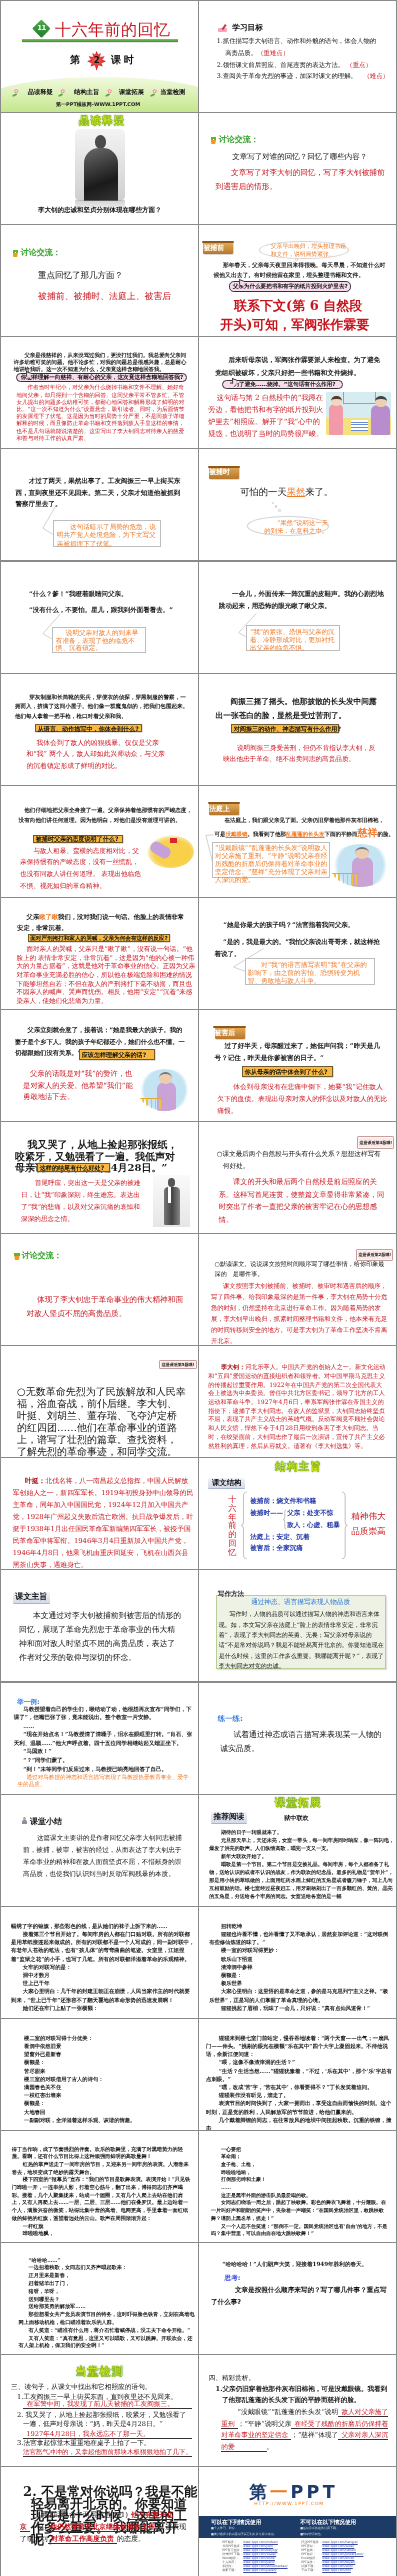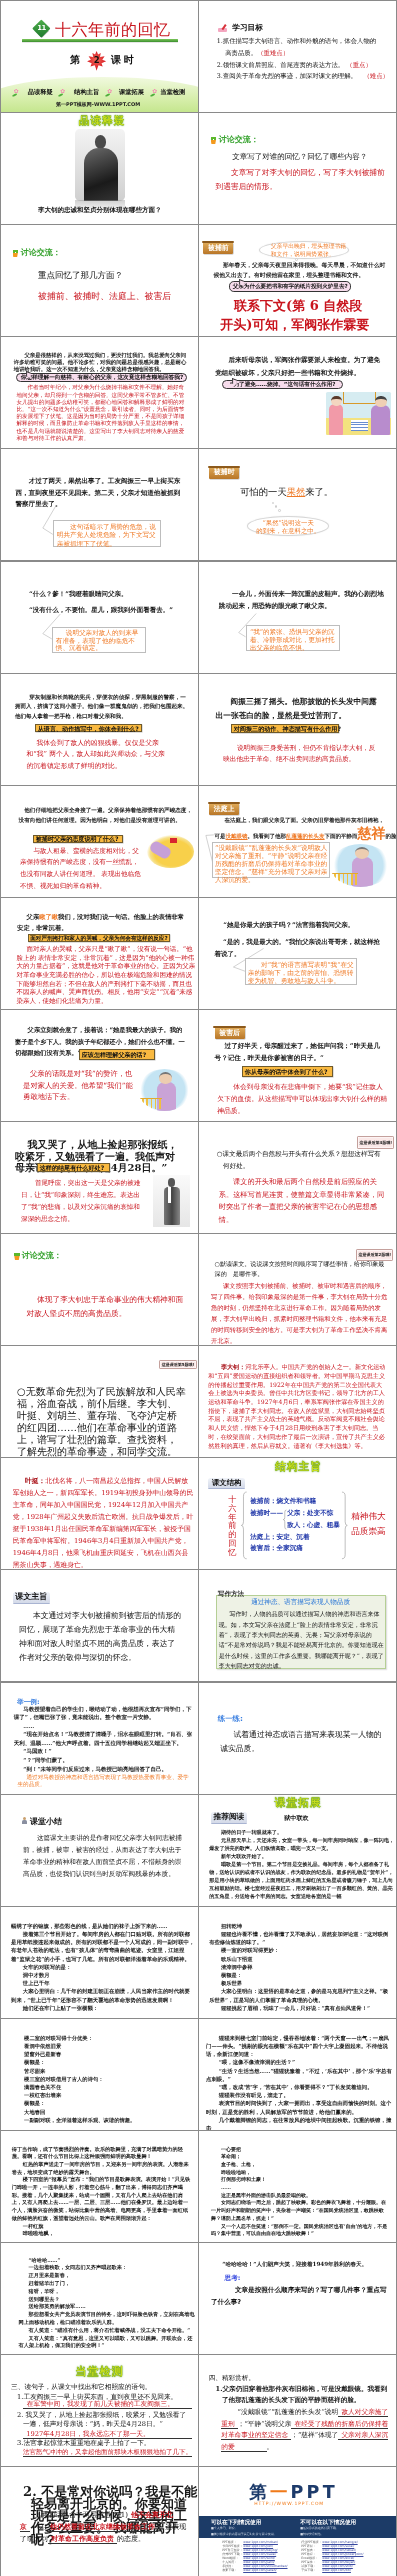--- a/index.html
+++ b/index.html
@@ -38,32 +38,32 @@
 .goal-icon::after{content:"";position:absolute;left:4.8px;top:0;width:1.6px;height:6.4px;background:#d8323a;transform:rotate(35deg)}
 .sum-icon{width:6.4px;height:8px}
 .sum-icon::before{content:"";position:absolute;left:1.6px;top:0;width:3.7px;height:3.7px;border-radius:50%;background:#c9a070}
 .sum-icon::after{content:"";position:absolute;left:0.5px;top:3.7px;width:5.8px;height:4.2px;background:#8a8fa0;border-radius:1.6px 1.6px 0 0}
 .sprout{position:absolute;width:6.4px;height:8px}
 .sprout::before{content:"";position:absolute;left:0.5px;bottom:0;width:5.3px;height:4.2px;background:#f39a1e;clip-path:polygon(0 0,100% 0,85% 100%,15% 100%)}
 .sprout::after{content:"";position:absolute;left:0.5px;top:0;width:5.3px;height:3.7px;background:radial-gradient(circle at 25% 60%,#5cb82c 0 35%,transparent 36%),radial-gradient(circle at 75% 60%,#5cb82c 0 35%,transparent 36%)}
 .discuss{position:absolute;font-size:8px;font-weight:bold;color:#37a32f;line-height:9px;white-space:nowrap}
 .sec-head{position:absolute;text-align:center;font-weight:bold;color:#c7dd1f;text-shadow:0 0 0.5px #2f7d0d,0 0 1.1px #2f7d0d,0 0 2.1px rgba(120,190,40,.8);letter-spacing:1.1px;white-space:nowrap}
 .tag-blue{position:absolute;background:linear-gradient(180deg,#f0f3f9,#d3d9e8);border-radius:2.7px 2.7px 1.1px 1.1px;box-shadow:0 1.1px 0 #a9b4d2;font-weight:bold;text-align:center;color:#111;white-space:nowrap}
-.tag-br{position:absolute;background:linear-gradient(180deg,#dfa957,#b87628);color:#fff;font-weight:bold;font-size:6.9px;text-align:center;border-radius:0 0 1.1px 1.1px;box-shadow:0.5px 0.5px 0.5px rgba(0,0,0,.3);white-space:nowrap}
+.tag-br{position:absolute;background:linear-gradient(180deg,#dfa957,#b87628);color:#fff;font-weight:bold;font-size:6.9px;text-align:left;border-radius:0 0 1.1px 1.1px;box-shadow:0.5px 0.5px 0.5px rgba(0,0,0,.3);white-space:nowrap}
 .tag-br::before{content:"";position:absolute;left:-1.1px;right:-1.1px;top:-1.6px;height:2.1px;background:#8d5a1c;border-radius:1.1px}
 .cloud{position:absolute;background:#fff;border:0.5px solid #d5d5d5;border-radius:50%;box-shadow:0 0 1.6px rgba(0,0,0,.08);color:#ef7a27;white-space:nowrap;font-family:"DejaVu Serif","Liberation Serif",serif}
 .dot{position:absolute;border:0.5px solid #ccc;border-radius:50%;background:#fff}
 .bubble{position:absolute;background:#f7dcec;border:0.7px solid #333;border-radius:4.8px;font-weight:bold;text-align:center;white-space:nowrap;color:#111}
 .bubble::before{content:"";position:absolute;left:8.5px;top:-2.7px;width:3.7px;height:3.7px;background:#f7dcec;border-left:0.7px solid #333;border-top:0.7px solid #333;transform:rotate(20deg) skewX(20deg)}
 .callout{position:absolute;background:#fff;border:0.5px solid #bdbdbd;color:#ef7a27;font-family:"DejaVu Serif","Liberation Serif",serif}
 .conn{position:absolute;left:0;top:0;width:197px;height:111px;pointer-events:none}
 .qbox{position:absolute;background:#f9b940;border:0.5px solid #6e5a2c;box-shadow:0.5px 0.5px 0 rgba(0,0,0,.25);font-weight:bold;white-space:nowrap;padding:0 1.6px;color:#111}
 .note{position:absolute;background:#fbe9e8;border:0.5px solid #c4a09c;border-radius:1.1px;font-weight:bold;font-size:4px;text-align:center;white-space:nowrap;color:#222;box-shadow:inset 0 0 0 0.5px #fff}
 .hl-u{color:#ef7a27;text-decoration:underline}
-.hl-big{color:#ef7a27;font-size:14px}
+.hl-big{color:#ef7a27;font-size:10px}
 .hl{color:#ef7a27}
 .blank{color:#c9151e;border-bottom:0.5px solid #333;padding:0 3.2px}
 .ansline{position:absolute;border-bottom:0.5px solid #333;white-space:nowrap;color:#c9151e;font-family:"DejaVu Serif","Liberation Serif",serif}
 
 .photo{left:74px;top:15.4px;width:50px;height:72px;border-radius:4.8px;overflow:hidden;background:linear-gradient(180deg,#f3f3f3,#cfcfcf)}
 .photo .hd{position:absolute;left:19.6px;top:6.4px;width:11.7px;height:13.8px;border-radius:50%;background:#4a4a4a}
 .photo .bd{position:absolute;left:8.5px;top:19px;width:34px;height:58px;border-radius:15px 15px 2.1px 2.1px;background:linear-gradient(160deg,#6a6a6a,#1a1a1a 60%,#3a3a3a)}
 .reflect{left:74px;top:87px;width:50px;height:12.7px;background:linear-gradient(180deg,rgba(150,150,150,.45),rgba(255,255,255,0));border-radius:0 0 4.8px 4.8px}
 .scene{overflow:hidden;background:#d6ecf1;border-radius:1.6px}
 .scene .floor{position:absolute;left:0;right:0;bottom:0;height:40%;background:#f3e27f}
@@ -185,20 +185,21 @@
 
 <div class="slide">
   <div class="a kai" style="left:12.7px;top:15px;width:175px;font-size:5.4px;line-height:6.9px;text-indent:10.6px">父亲是很慈祥的，从来没骂过我们，更没打过我们。我总爱向父亲问许多幼稚可笑的问题。他不论多忙，对我的问题总是很感兴趣，总是耐心地讲给我听。这一次不知道为什么，父亲竟这样含糊地回答我。</div>
   <div class="bubble" style="left:15.4px;top:36px;width:171px;height:9px;font-size:5.7px;line-height:7.7px">你怎样理解一向慈祥、有耐心的父亲，这次竟这样含糊地回答我?</div>
   <div class="a red" style="left:15.4px;top:47px;width:170px;font-size:5.6px;line-height:7.2px;text-indent:11px">作者当时年纪小，对父亲为什么烧掉书籍和文件不理解。她好奇地问父亲，却只得到一个含糊的回答。这同父亲平常不管多忙、不管女儿提出的问题多么幼稚可笑，都耐心地回答和解释形成了鲜明的对比。“这一次不知道为什么”设置悬念，吸引读者。同时，为后面情节的发展埋下了伏笔。这是因为当时的局势十分严重，不是同孩子详细解释的时候，而且像防止革命书籍和文件落到敌人手里这样的事情，也不是几句话就能说清楚的。这里写出了李大钊同志对待亲人的慈爱和善与对待工作的认真严肃。</div>
 </div>
 
 <div class="slide">
   <div class="a kai" style="left:16px;top:17px;width:169px;font-size:6.6px;line-height:12.5px;text-indent:13.3px">后来听母亲说，军阀张作霖要派人来检查。为了避免党组织被破坏，父亲只好把一些书籍和文件烧掉。</div>
   <div class="bubble" style="left:23px;top:43px;width:121px;height:8.5px;font-size:5.6px;line-height:7.2px">“为了避免……烧掉。”这句话有什么作用?</div>
+  <div class="a red" style="left:9px;top:55px;width:117px;font-size:7.2px;line-height:11.8px;text-indent:8.5px">这句话与第 2 自然段中的“我蹲在旁边，看他把书和有字的纸片投到火炉里去”相照应。解开了“我”心中的疑惑，也说明了当时的局势很严峻。</div>
   <div class="a scene" style="left:127px;top:55px;width:65px;height:43px">
     <span class="floor"></span>
         <span class="frame"></span>
     <span class="girl"></span>
         <span class="ghead"></span>
     <span class="man"></span>
         <span class="mhead"></span>
     <span class="books"></span>
   </div>
 </div>
@@ -210,21 +211,21 @@
       </svg>
   <div class="callout" style="left:52px;top:71px;width:108px;height:27px;padding:1.1px 2.7px;font-size:6.6px;line-height:8.5px;text-indent:13.3px">这句话暗示了局势的危急，说明共产党人处境危险，为下文写父亲被抓埋下了伏笔。</div>
 </div>
 
 <div class="slide">
   <div class="tag-br" style="left:10px;top:18px;width:30px;height:11.7px;line-height:11.7px">被捕时</div>
   <div class="a nw" style="left:41px;top:37px;font-size:9.3px;line-height:11.7px"><span>可怕的一天</span><span class="hl-u">果然</span><span>来了。</span></div>
   <span class="dot" style="left:73px;top:53px;width:1.6px;height:1.6px"></span>
   <span class="dot" style="left:76px;top:56px;width:2.1px;height:2.1px"></span>
   <span class="dot" style="left:79px;top:60px;width:2.7px;height:2.7px"></span>
-  <div class="cloud" style="left:48px;top:67px;width:82px;height:19.6px;padding-top:1.6px;text-align:center;font-size:6.4px;line-height:8px">
+  <div class="cloud" style="left:48px;top:67px;width:82px;height:19.6px;padding-top:1.6px;text-align:right;font-size:6.4px;line-height:8px">
     <div>“果然”说明这一天</div>
     <div>的到来，在意料之中。</div>
   </div>
 </div>
 
 <div class="slide">
   <div class="a kai nw" style="left:28px;top:28px;font-size:6.5px;line-height:8px">“什么？爹！”我瞪着眼睛问父亲。</div>
   <div class="a kai nw" style="left:28px;top:44px;font-size:6.5px;line-height:8px">“没有什么，不要怕。星儿，跟我到外面看看去。”</div>
   <svg class="conn" viewBox="0 0 372 209" width="197" height="111">
         <polyline points="112,98 79,135 96,145" fill="none" stroke="#aaa" stroke-width="1"></polyline>
@@ -282,39 +283,39 @@
   <div class="qbox" style="left:26.5px;top:36px;width:142px;height:8px;font-size:5.6px;line-height:6.9px">面对严刑拷打和家人的哭喊，父亲为何会有这样的反应?</div>
   <div class="a red" style="left:15.4px;top:47px;width:179px;font-size:6.5px;line-height:8.7px;text-indent:10px">面对亲人的哭喊，父亲只是“瞅了瞅”，没有说一句话。“他脸上的 表情非常安定，非常沉着”，这是因为“他的心被一种伟大的力量占据着”，这就是他对于革命事业的信心。正因为父亲对革命事业充满必胜的信心，所以他在极端危险和困难的情况下能够坦然自若；不但在敌人的严刑拷打下毫不动摇，而且也不因亲人的喊声、哭声而忧伤。相反，他用“安定”“沉着”来感染亲人，使她们化悲痛为力量。</div>
 </div>
 
 <div class="slide">
   <div class="a kai nw" style="left:24px;top:24px;font-size:6.5px;line-height:7.4px">“她是你最大的孩子吗？”法官指着我问父亲。</div>
   <div class="a kai" style="left:15.4px;top:38px;width:167px;font-size:6.5px;line-height:12.2px;text-indent:8.5px">“是的，我是最大的。”我怕父亲说出哥哥来，就这样抢着说了。</div>
   <svg class="conn" viewBox="0 0 372 209" width="197" height="111">
         <polyline points="122,95 65,130 87,138" fill="none" stroke="#aaa" stroke-width="1"></polyline>
       </svg>
-  <div class="callout" style="left:46px;top:60px;width:112px;height:27.6px;padding:2.1px 1.6px;font-size:6.6px;line-height:8.2px;text-indent:13.3px">对“我”的语言描写表明“我”在父亲的影响下，由之前的害怕、恐惧转变为机智、勇敢地与敌人斗争。</div>
+  <div class="callout" style="left:46px;top:60px;width:130px;height:27.6px;padding:2.1px 1.6px;font-size:6.6px;line-height:8.2px;text-indent:13.3px">对“我”的语言描写表明“我”在父亲的影响下，由之前的害怕、恐惧转变为机智、勇敢地与敌人斗争。</div>
 </div>
 
 <div class="slide">
   <div class="a kai" style="left:13.8px;top:14.3px;width:171px;font-size:6.3px;line-height:11.4px;text-indent:12.7px">父亲立刻就会意了，接着说：“她是我最大的孩子。我的妻子是个乡下人。我的孩子年纪都还小，她们什么也不懂。一切都跟她们没有关系。”</div>
   <div class="qbox" style="left:78px;top:39px;width:76px;height:10.6px;font-size:6.1px;line-height:9.5px">应该怎样理解父亲的话?</div>
   <div class="a red" style="left:22px;top:58px;width:111px;font-size:7.3px;line-height:11.7px;text-indent:6.9px">父亲的话既是对“我”的赞许，也是对家人的关爱。他希望“我们”能勇敢地活下去。</div>
   <div class="a vig vig-man" style="left:137px;top:59px;width:53px;height:42px">
         <span class="rb"></span>
         <span class="hd"></span>
         <span class="rail"></span>
       </div>
 </div>
 
 <div class="slide">
   <div class="tag-br" style="left:15.4px;top:18px;width:30px;height:10.6px;line-height:10.6px">被害后</div>
   <div class="a kai" style="left:15.4px;top:30px;width:171px;font-size:6.6px;line-height:12.2px;text-indent:10px">过了好半天，母亲醒过来了，她低声问我：“昨天是几号？记住，昨天是你爹被害的日子。”</div>
   <div class="qbox" style="left:43px;top:56px;width:91px;height:10.6px;font-size:6.1px;line-height:9.5px">你从母亲的话中体会到了什么?</div>
-  <div class="a red" style="left:18px;top:71px;width:171px;font-size:6.8px;line-height:12px;text-indent:16px">体会到母亲没有在悲痛中倒下，她要“我”记住敌人欠下的血债。从这些描写中可以体现出李大钊什么样的精神品质。</div>
+  <div class="a red" style="left:18px;top:71px;width:171px;font-size:6.8px;line-height:12px;text-indent:16px">体会到母亲没有在悲痛中倒下，她要“我”记住敌人欠下的血债。表现出母亲对亲人的怀念以及对敌人的无比痛恨。</div>
 </div>
 
 <div class="slide">
   <div class="a kai" style="left:13.8px;top:17px;width:166px;font-size:10px;line-height:11.7px;text-indent:12.7px">我又哭了，从地上捡起那张报纸，咬紧牙，又勉强看了一遍。我低声对母亲说：“妈，昨天是4月28日。”</div>
   <div class="qbox" style="left:36px;top:41px;width:73px;height:9px;font-size:6.1px;line-height:8px">这样的结尾有什么好处?</div>
   <div class="a red" style="left:20px;top:55px;width:120px;font-size:6.6px;line-height:12px;text-indent:13.8px">首尾呼应，突出这一天是父亲的被难日，让“我”印象深刻，终生难忘。表达出了“我”的悲痛，以及对父亲沉痛的哀悼和深深的思念之情。</div>
   <div class="a sketch" style="left:152px;top:53px;width:37px;height:52px">
         <span class="hd"></span>
         <span class="bd"></span>
         <span class="sc"></span>

